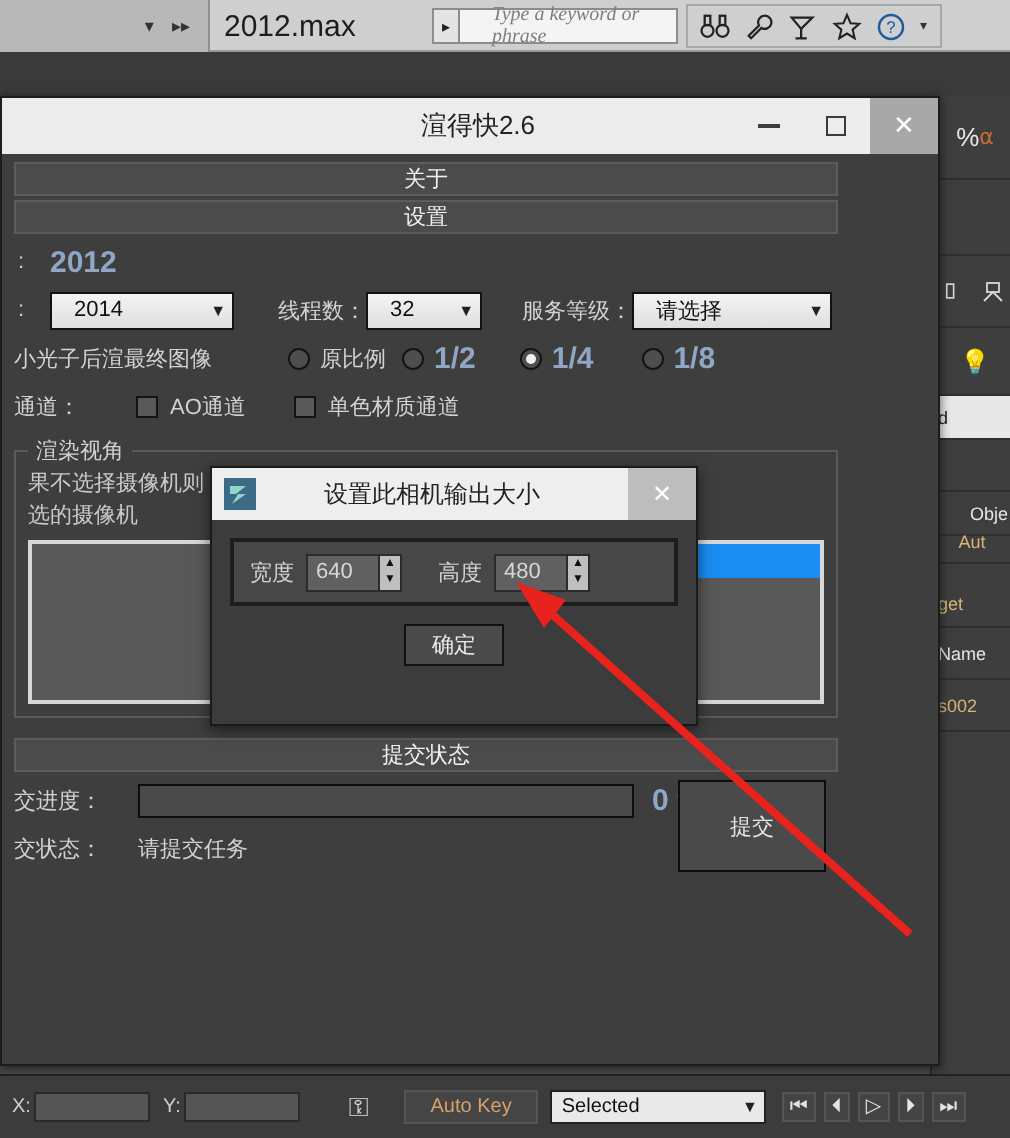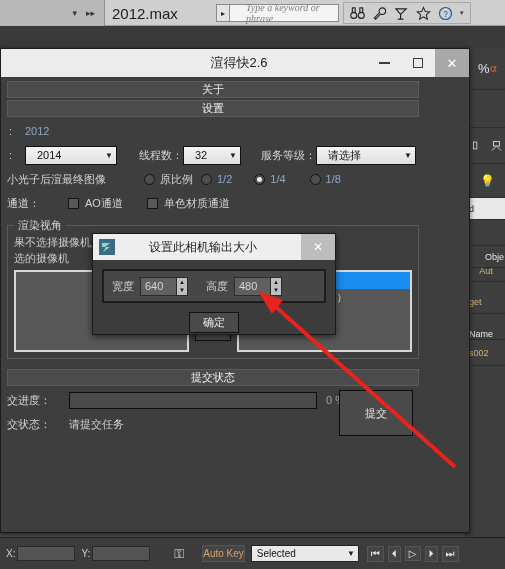--- a/index.html
+++ b/index.html
@@ -123,21 +123,21 @@
     margin-bottom: 2px;
   }
   .panel {
     border: 1px solid #555; border-top: none;
     background: #3e3e3e;
     position: relative;
   }
 
   .row { display: flex; align-items: center; height: 24px; }
   .lbl { color: #d2d2d2; font-size: 11px; white-space: nowrap; }
-  .lbl-blue { color: #8fa7c4; font-size: 11px; }
+  .lbl-blue { color: #8fa7c4; font-size: 15px; font-weight: bold; }
   .combo-fake {
     display: inline-flex; align-items: center; justify-content: space-between;
     background: linear-gradient(#f4f4f4,#dedede);
     border: 1px solid #111; color: #111; font-size: 11px; height: 19px;
     padding: 0 3px 0 11px;
   }
   .caret { font-size: 8px; margin-left: 6px; color: #222; }
 
   .radio {
     width: 11px; height: 11px; border-radius: 50%;
@@ -190,21 +190,21 @@
     height: 17px; background: #4a4a4a; border: 1px solid #0d0d0d;
   }
   .btn-dark {
     background: #4a4a4a; border: 1px solid #0d0d0d;
     color: #e6e6e6; font-size: 11px;
     display: flex; align-items: center; justify-content: center;
   }
 
   
   .modal {
-    position: absolute; left: 92px; top: 233px; width: 244px; height: 102px;
+    position: absolute; left: 105px; top: 233px; width: 244px; height: 130px;
     background: #3c3c3c; border: 1px solid #1a1a1a;
     box-shadow: 0 2px 7px rgba(0,0,0,.55);
   }
   .modal-title {
     height: 26px; background: #eeeeee; display: flex; align-items: center;
     position: relative;
   }
   .modal-ico {
     width: 16px; height: 16px; margin-left: 6px; flex: none;
   }
@@ -254,21 +254,21 @@
   .coord {
     display: flex; align-items: center; gap: 2px; margin-left: 6px;
     font-size: 10px; color: #d0d0d0;
   }
   .coord-field {
     width: 58px; height: 15px; background: #545454; border: 1px solid #2a2a2a;
   }
   .key-ico { margin-left: 24px; color: #e0e0e0; font-size: 13px; }
   .autokey {
     margin-left: 18px; font-size: 10px; color: #d8a06a;
-    border: 1px solid #555; padding: 2px 0; background: #454545;
+    border: 1px solid #555; padding: 2px 12px; background: #454545;
   }
   .sel-combo {
     margin-left: 6px; width: 108px; height: 17px;
     background: #e9e9e9; border: 1px solid #222; color: #111;
     font-size: 10px; display: flex; align-items: center;
     justify-content: space-between; padding: 0 3px 0 5px;
   }
   .transport { display: flex; align-items: center; gap: 4px; margin-left: 8px; color: #e4e4e4; font-size: 10px; }
   .tbtn { border: 1px solid #555; padding: 1px 3px; background: #444; }
 </style>
@@ -337,21 +337,21 @@
     <div class="rail-row" style="top:172px;height:26px;"></div>
     <div class="rail-row" style="top:198px;height:22px;justify-content:flex-end;padding-right:2px;">
       <span class="rail-lbl-w">Obje</span>
     </div>
     <div class="rail-row" style="top:212px;height:22px;justify-content:center;padding-right:3px;">
       <span class="rail-lbl-o">Aut</span>
     </div>
     <div class="rail-row" style="top:242px;height:24px;">
       <span class="rail-lbl-o">get</span>
     </div>
-    <div class="rail-row" style="top:266px;height:26px;align-items:flex-end;">
+    <div class="rail-row" style="top:266px;height:26px;">
       <span class="rail-lbl-w">Name</span>
     </div>
     <div class="rail-row" style="top:292px;height:26px;">
       <span class="rail-lbl-o">s002</span>
     </div>
   </div>
 
   <div class="rf-window">
 
     <div class="rf-titlebar">

